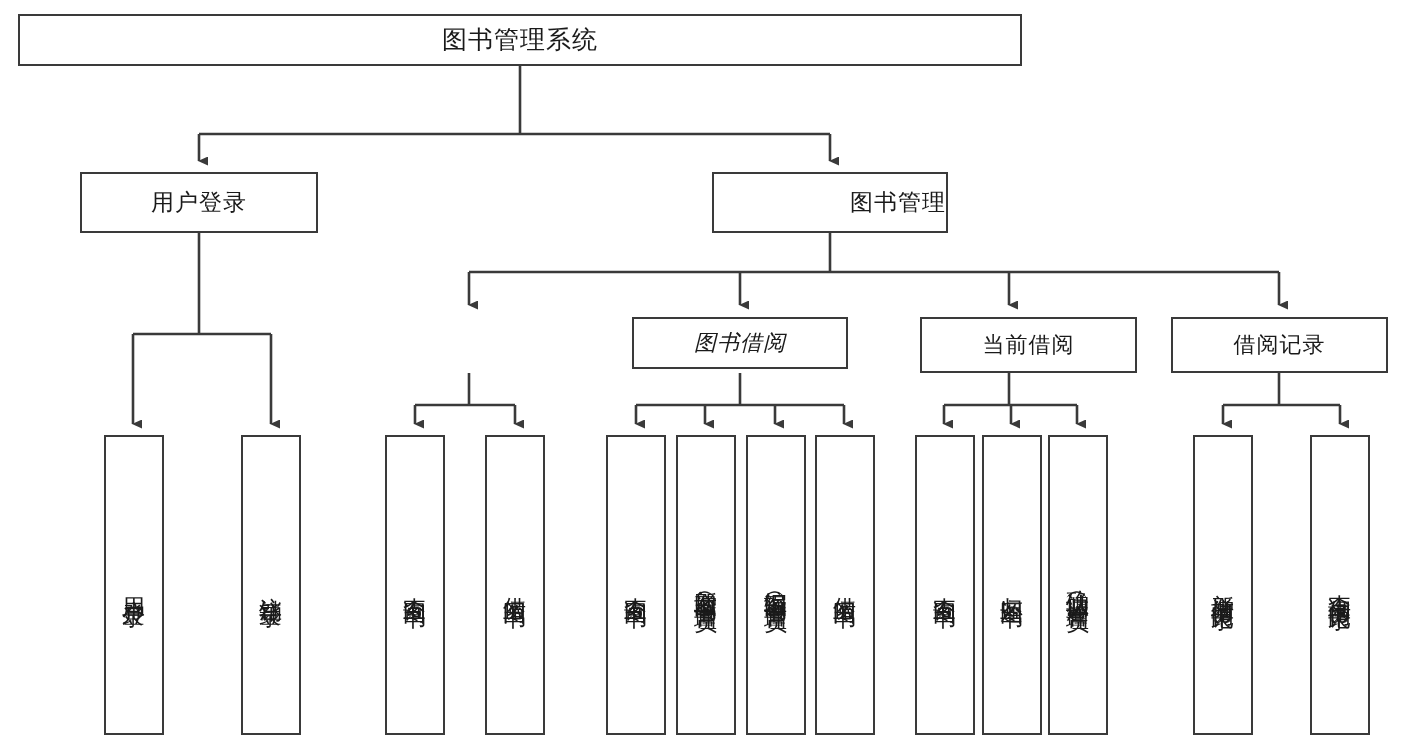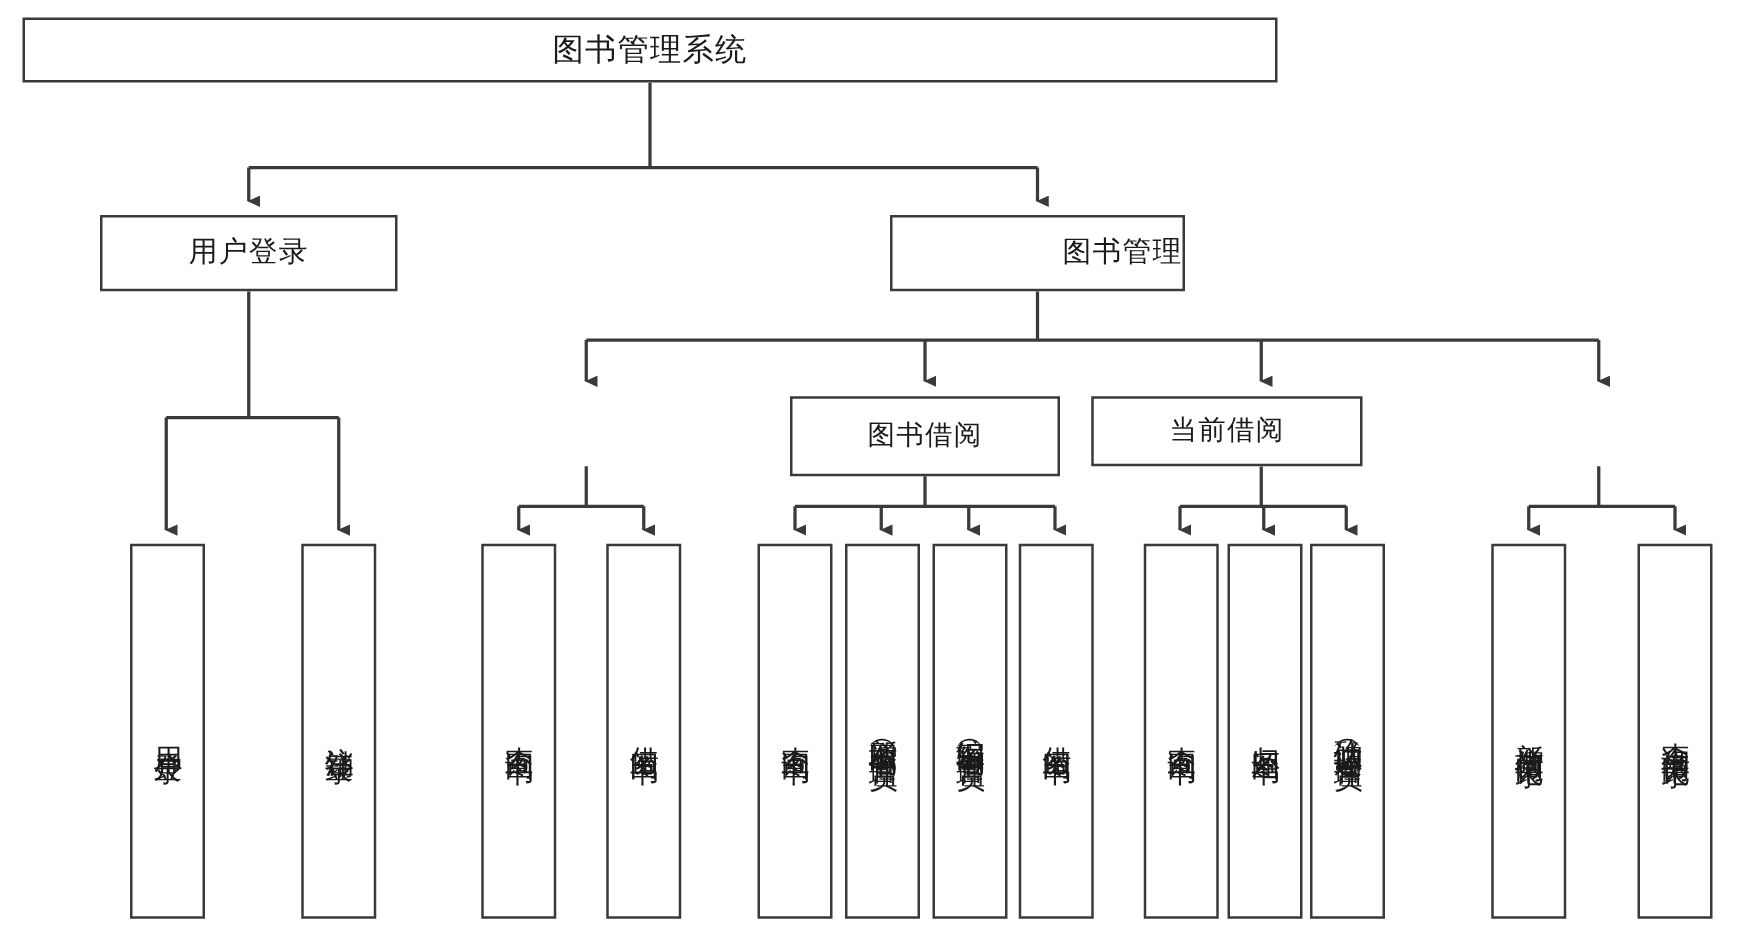--- a/index.html
+++ b/index.html
@@ -135,25 +135,28 @@
     <span class="hlabel">图书管理系统</span>
   </div>
 
   <div class="node lvl2" style="left:80px; top:172px; width:238px; height:61px;">
     <span class="hlabel">用户登录</span>
   </div>
   <div class="node lvl2" style="left:712px; top:172px; width:236px; height:61px;justify-content:flex-end;">
     <span class="hlabel">图书管理</span>
   </div>
 
-  <div class="node lvl3" style="left:632px; top:317px; width:216px; height:64px;">
+  <div class="node lvl3" style="left:632px; top:317px; width:216px; height:52px;font-style:italic;">
     <span class="hlabel">图书借阅</span>
   </div>
-  <div class="node lvl3" style="left:873px; top:317px; width:217px; height:56px;">
+  <div class="node lvl3" style="left:920px; top:317px; width:217px; height:56px;">
     <span class="hlabel">当前借阅</span>
+  </div>
+  <div class="node lvl3" style="left:1171px; top:317px; width:217px; height:56px;">
+    <span class="hlabel">借阅记录</span>
   </div>
 
   <div class="node leaf" style="left:104px; top:435px; width:60px; height:300px;">
     <span class="vlabel">用户登录</span>
   </div>
   <div class="node leaf" style="left:241px; top:435px; width:60px; height:300px;">
     <span class="vlabel">注销登录</span>
   </div>
 
   <div class="node leaf" style="left:385px; top:435px; width:60px; height:300px;">

